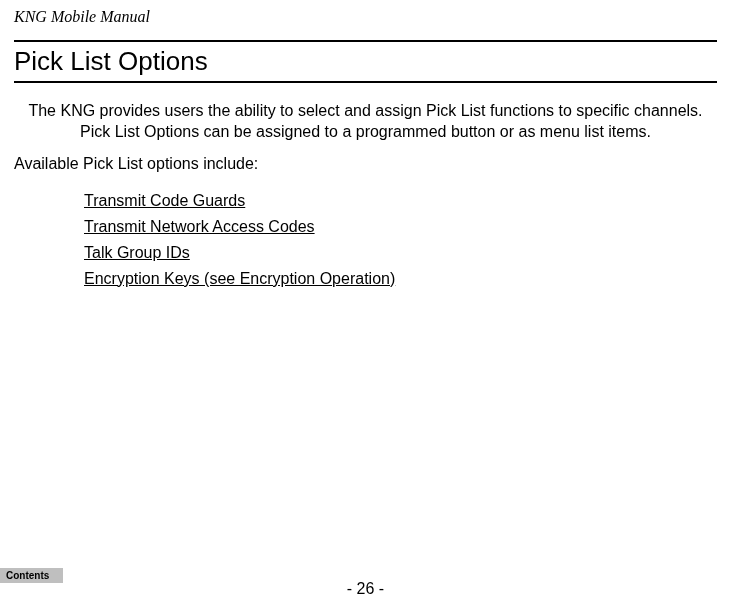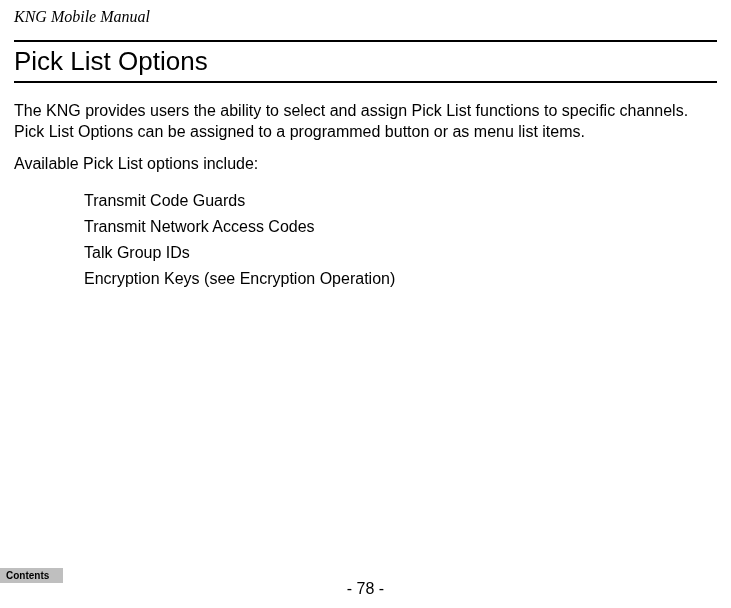--- a/index.html
+++ b/index.html
@@ -34,27 +34,29 @@
     }
     .divider-bottom {
       border: none;
       border-top: 2px solid #000;
       margin: 0 0 18px 0;
     }
     .intro-text {
       font-size: 16px;
       line-height: 1.3;
       margin-bottom: 12px;
+      text-align: center;
     }
     .list-intro {
       font-size: 16px;
       margin-bottom: 16px;
     }
     .option-list {
       padding-left: 70px;
+      text-decoration: underline;
     }
     .option-item {
       font-size: 16px;
       line-height: 1.5;
       margin-bottom: 2px;
     }
     .footer {
       position: absolute;
       bottom: 8px;
       left: 0;
@@ -94,15 +96,15 @@
 <p class="list-intro">Available Pick List options include:</p>
 
 <div class="option-list">
   <div class="option-item">Transmit Code Guards</div>
   <div class="option-item">Transmit Network Access Codes</div>
   <div class="option-item">Talk Group IDs</div>
   <div class="option-item">Encryption Keys (see Encryption Operation)</div>
 </div>
 
 <div class="footer">
-  <span class="page-number">- 78 -</span>
+  <span class="page-number">- 26 -</span>
   <span class="contents-btn">Contents</span>
 </div>
 
 </body></html>

